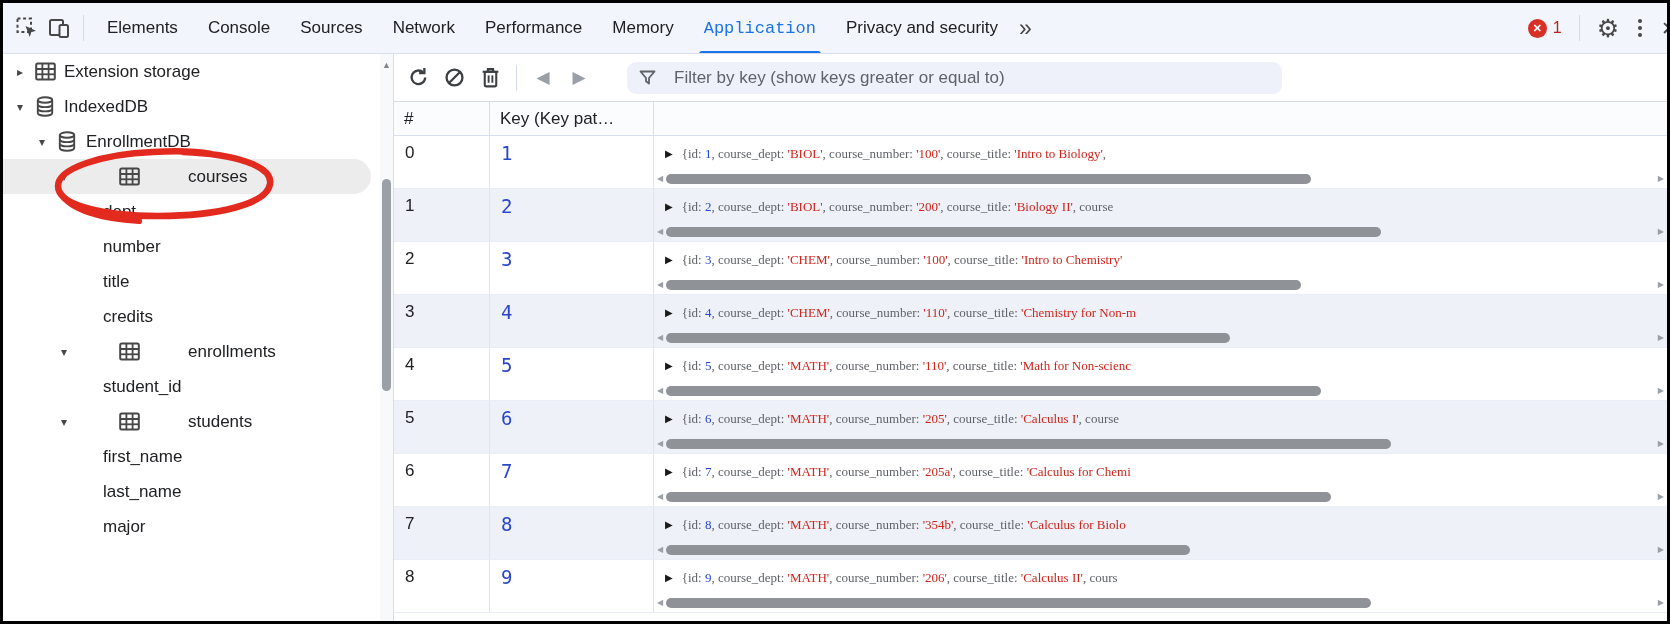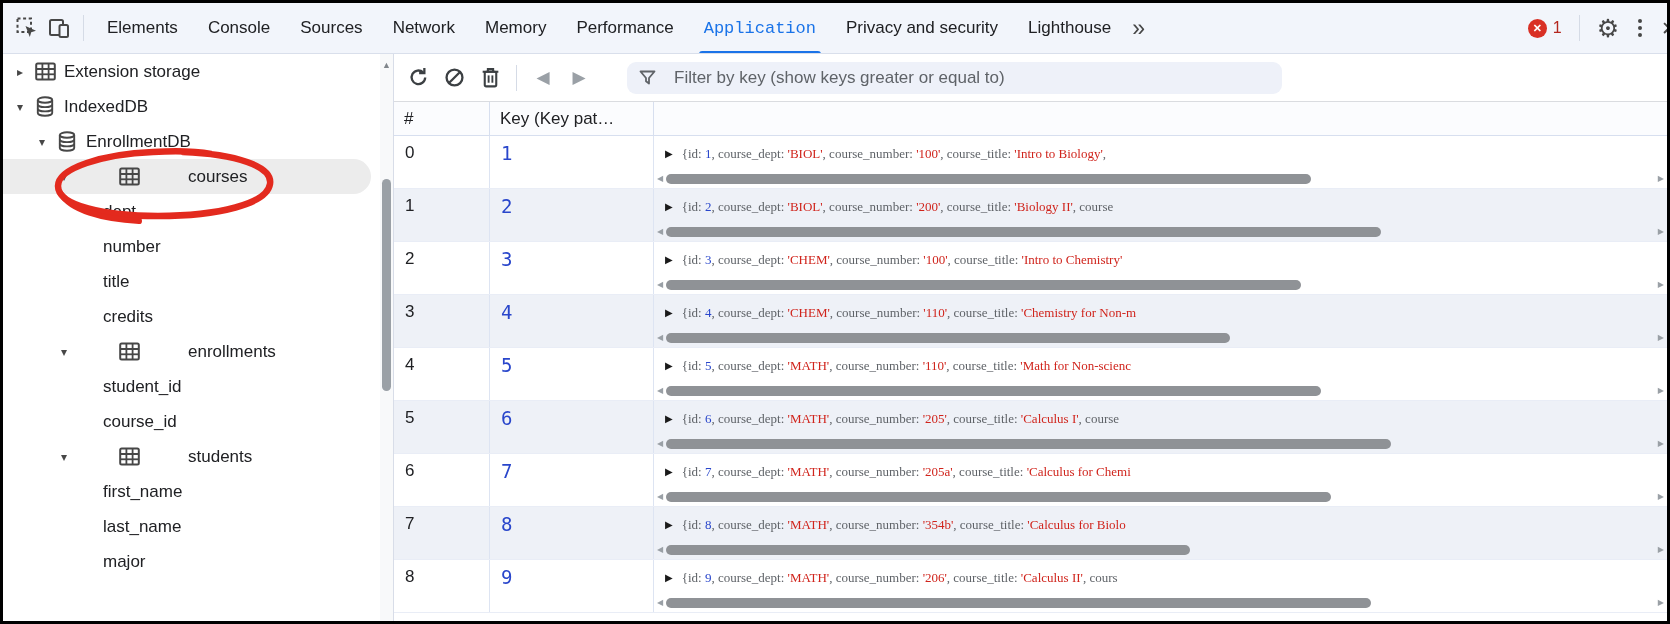--- a/index.html
+++ b/index.html
@@ -90,25 +90,24 @@
           <rect x="11.5" y="8" width="8.5" height="12" rx="1.5" fill="#f2f5fb" stroke="#474747" stroke-width="2"></rect>
         </svg>
       </span>
     </div>
     <div class="tb-divider"></div>
     <div class="tabs" id="tabs">
         <div class="tab">Elements</div>
         <div class="tab">Console</div>
         <div class="tab">Sources</div>
         <div class="tab">Network</div>
+        <div class="tab">Performance</div>
         <div class="tab">Memory</div>
-        <div class="tab">Performance</div>
         <div class="tab selected">Application</div>
         <div class="tab">Privacy and security</div>
-        <div class="tab">Lighthouse</div>
       </div>
     <div class="more-tabs">»</div>
     <div class="tab-right">
       <div class="err-badge">
         <div class="err-circle">✕</div>
         <div class="err-count">1</div>
       </div>
       <div class="tb-divider" style="margin:0 2px;"></div>
       <div class="gear">⚙</div>
       <div class="kebab">
@@ -195,23 +194,20 @@
                 <line x1="1.2" y1="12.3" x2="19.8" y2="12.3" stroke="#474747" stroke-width="1.8"></line>
                 <line x1="7.4" y1="1.5" x2="7.4" y2="17.5" stroke="#474747" stroke-width="1.8"></line>
                 <line x1="13.6" y1="1.5" x2="13.6" y2="17.5" stroke="#474747" stroke-width="1.8"></line>
               </svg>
             </span>
             <span>enrollments</span>
           </div>
           <div class="tree-row lvl3">
             <span>student_id</span>
           </div>
-          <div class="tree-row lvl3">
-            <span>course_id</span>
-          </div>
           <div class="tree-row lvl2">
             <span class="arrow">▾</span>
             <span class="t-icon">
               <svg width="21" height="19" viewBox="0 0 21 19">
                 <rect x="1.2" y="1.5" width="18.6" height="16" rx="1.5" fill="none" stroke="#474747" stroke-width="2"></rect>
                 <line x1="1.2" y1="7" x2="19.8" y2="7" stroke="#474747" stroke-width="2"></line>
                 <line x1="1.2" y1="12.3" x2="19.8" y2="12.3" stroke="#474747" stroke-width="1.8"></line>
                 <line x1="7.4" y1="1.5" x2="7.4" y2="17.5" stroke="#474747" stroke-width="1.8"></line>
                 <line x1="13.6" y1="1.5" x2="13.6" y2="17.5" stroke="#474747" stroke-width="1.8"></line>
               </svg>

